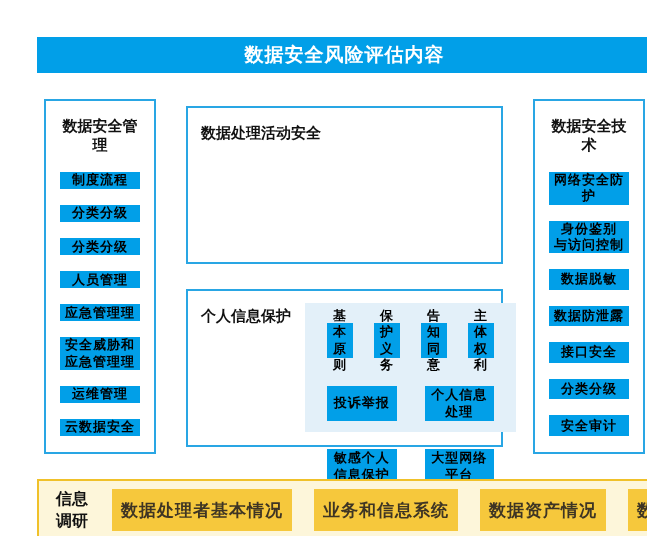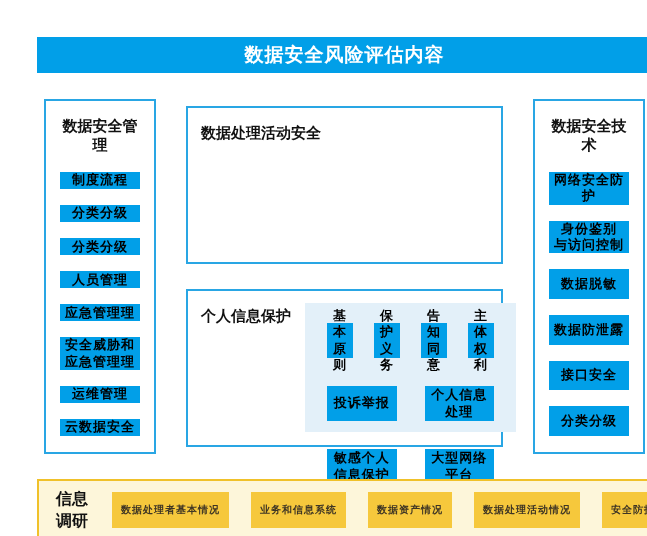--- a/index.html
+++ b/index.html
@@ -95,25 +95,25 @@
     font-weight: bold;
     font-size: 16px;
     color: var(--text-dark, #111111);
     white-space: pre-line;
     line-height: 1.35;
     text-align: center;
     flex: 0 0 auto;
     padding: 0 2px;
   }
   .gold-btn {
-    height: 36px;
+    height: 42px;
     background: var(--gold, #f6c83c);
     color: var(--gold-text, #3e3524);
     font-weight: bold;
-    font-size: 10px;
+    font-size: 17px;
     letter-spacing: 1px;
     display: flex; align-items: center; justify-content: center;
     padding: 12px 9px;
     flex: 1 1 auto;
     white-space: nowrap;
   }
 </style>
 </head>
 <body>
 
@@ -166,20 +166,21 @@
 
     <div class="side-box">
       <div class="box-header">数据安全技术</div>
       <div class="btn">网络安全防护</div>
       <div class="btn">身份鉴别
 与访问控制</div>
       <div class="btn">数据脱敏</div>
       <div class="btn">数据防泄露</div>
       <div class="btn">接口安全</div>
       <div class="btn">分类分级</div>
+      <div class="btn">安全审计</div>
     </div>
 
   </div>
 
   <div class="bottom-bar">
     <div class="bottom-label">信息
 调研</div>
     <div class="gold-btn">数据处理者基本情况</div>
     <div class="gold-btn">业务和信息系统</div>
     <div class="gold-btn">数据资产情况</div>

